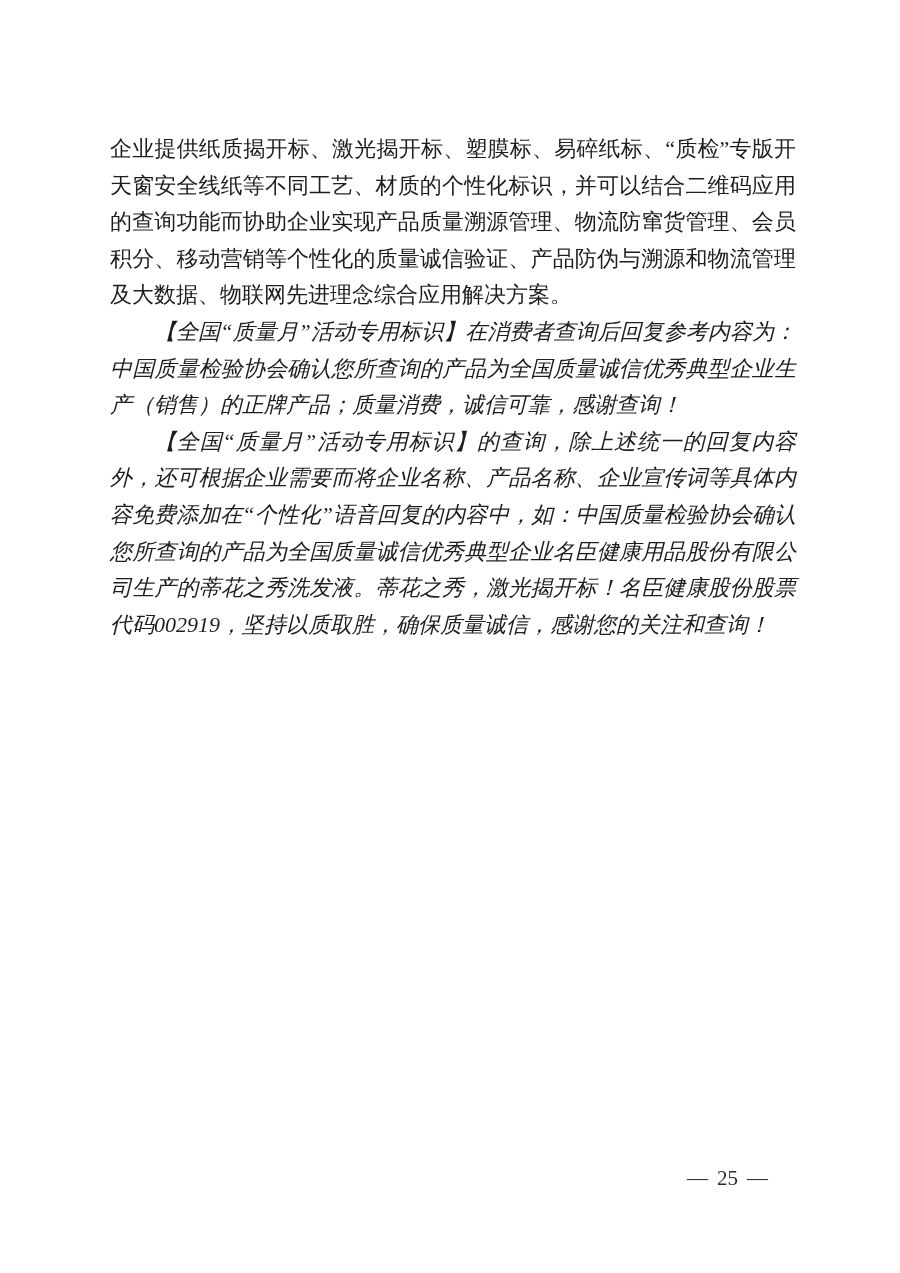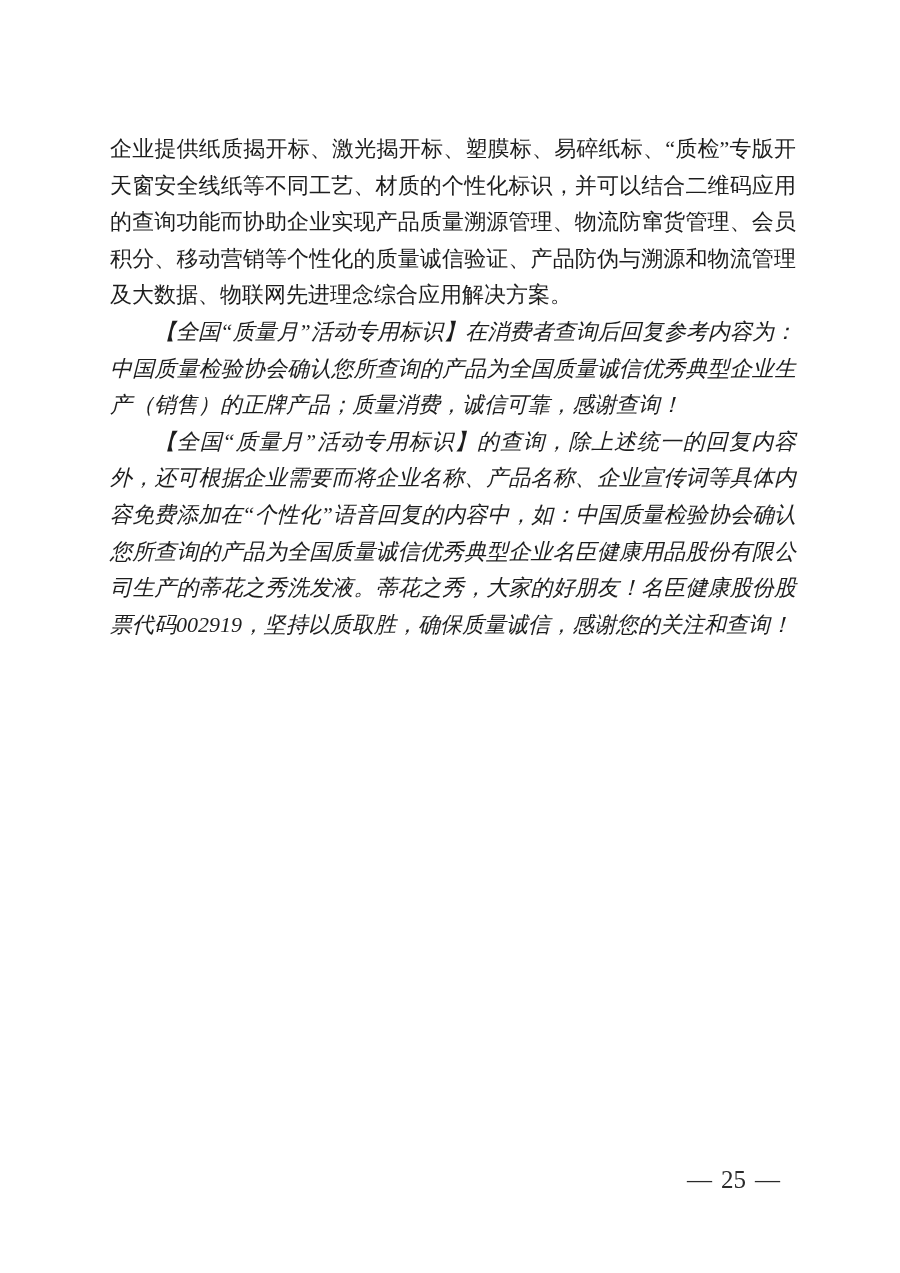--- a/index.html
+++ b/index.html
@@ -36,21 +36,21 @@
     text-justify: inter-character;
   }
   p.para.indent {
     text-indent: 2em;
     font-style: italic;
   }
   .page-number {
     position: absolute;
     top: 1166px;
     left: 678px;
-    font-size: 25px;
+    font-size: 21px;
     color: #2a2a2a;
     white-space: nowrap;
   }
   .page-number .dash {
     display: inline-block;
     margin: 0 9px;
     letter-spacing: 0;
   }
   .page-number .num {
     display: inline-block;
@@ -58,20 +58,20 @@
   }
 </style>
 </head>
 <body>
 
 <div class="page">
 
   <div class="content">
     <p class="para">企业提供纸质揭开标、激光揭开标、塑膜标、易碎纸标、“质检”专版开天窗安全线纸等不同工艺、材质的个性化标识，并可以结合二维码应用的查询功能而协助企业实现产品质量溯源管理、物流防窜货管理、会员积分、移动营销等个性化的质量诚信验证、产品防伪与溯源和物流管理及大数据、物联网先进理念综合应用解决方案。</p>
     <p class="para indent">【全国“质量月”活动专用标识】在消费者查询后回复参考内容为：中国质量检验协会确认您所查询的产品为全国质量诚信优秀典型企业生产（销售）的正牌产品；质量消费，诚信可靠，感谢查询！</p>
-    <p class="para indent">【全国“质量月”活动专用标识】的查询，除上述统一的回复内容外，还可根据企业需要而将企业名称、产品名称、企业宣传词等具体内容免费添加在“个性化”语音回复的内容中，如：中国质量检验协会确认您所查询的产品为全国质量诚信优秀典型企业名臣健康用品股份有限公司生产的蒂花之秀洗发液。蒂花之秀，大家的好朋友！名臣健康股份股票代码002919，坚持以质取胜，确保质量诚信，感谢您的关注和查询！</p>
+    <p class="para indent">【全国“质量月”活动专用标识】的查询，除上述统一的回复内容外，还可根据企业需要而将企业名称、产品名称、企业宣传词等具体内容免费添加在“个性化”语音回复的内容中，如：中国质量检验协会确认您所查询的产品为全国质量诚信优秀典型企业名臣健康用品股份有限公司生产的蒂花之秀洗发液。蒂花之秀，激光揭开标！名臣健康股份股票代码002919，坚持以质取胜，确保质量诚信，感谢您的关注和查询！</p>
   </div>
 
   <div class="page-number">
     <span class="dash">—</span><span class="num">25</span><span class="dash">—</span>
   </div>
 
 </div>
 
 </body></html>

